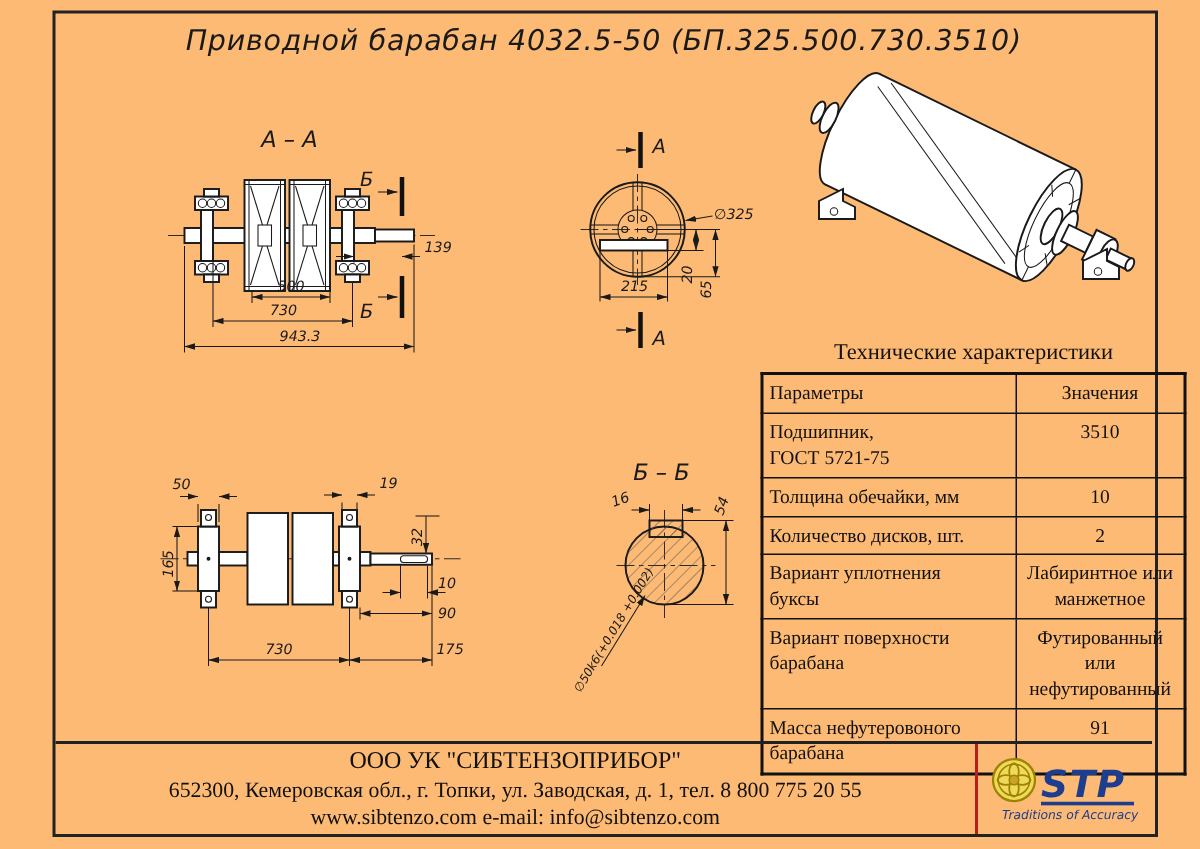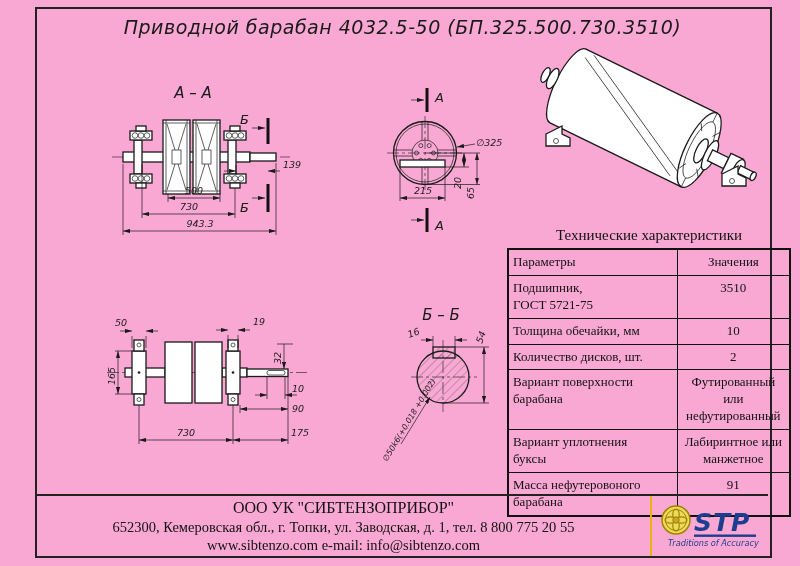--- a/index.html
+++ b/index.html
@@ -1,16 +1,16 @@
 <!DOCTYPE html>
 <html><head>
 <meta charset="utf-8">
 <style>
   html,body{margin:0;padding:0;background:#fff;}
-  .page{position:relative;width:800px;height:566px;background:#f9a8d4;overflow:hidden;
+  .page{position:relative;width:800px;height:566px;background:#fdba74;overflow:hidden;
         font-family:"Liberation Serif",serif;color:#111;}
   .frame{position:absolute;left:35px;top:7px;width:733px;height:547px;border:2px solid #222;}
   .title{position:absolute;left:37px;top:16px;width:731px;text-align:center;
          font:italic 19px "DejaVu Sans",sans-serif;letter-spacing:.5px;color:#1a1a1a;}
   svg.view{position:absolute;overflow:visible;}
   .ln{stroke:#1a1a1a;stroke-width:1.3;fill:none;}
   .wf{stroke:#1a1a1a;stroke-width:1.3;fill:#fff;}
   .tn{stroke:#1a1a1a;stroke-width:.7;fill:none;}
   .cl{stroke:#1a1a1a;stroke-width:.6;stroke-dasharray:12 3 3 3;fill:none;}
   .thk{stroke:#111;stroke-width:3;fill:none;}
@@ -30,21 +30,21 @@
   .tech th.p{ text-align:left;}
   .tech td.p{ text-align:left;vertical-align:top;}
   .tech td.v,.tech th.v{text-align:center;vertical-align:top;width:40%;}
   
   .footer{position:absolute;left:37px;top:494px;width:731px;height:60px;
           border-top:2px solid #222;display:flex;}
   .f-left{flex:1;display:flex;flex-direction:column;justify-content:center;
           text-align:center;line-height:1.25;}
   .f-line1{font-size:16px;}
   .f-line2,.f-line3{font-size:14.5px;}
-  .f-right{width:116px;border-left:2px solid #eab308;display:flex;align-items:center;justify-content:center;}
+  .f-right{width:116px;border-left:2px solid #b91c1c;display:flex;align-items:center;justify-content:center;}
 </style>
 </head>
 <body>
 
 <div class="page">
 
   <svg style="position:absolute;width:0;height:0" aria-hidden="true">
     <defs>
       <marker id="ah" viewBox="0 0 10 6" refX="10" refY="3" markerWidth="10" markerHeight="6" orient="auto-start-reverse">
           <path d="M0,0 L10,3 L0,6 z" fill="#1a1a1a"></path>
@@ -320,30 +320,30 @@
       </tr>
       <tr>
         <td class="p">Толщина обечайки, мм</td>
         <td class="v">10</td>
       </tr>
       <tr>
         <td class="p">Количество дисков, шт.</td>
         <td class="v">2</td>
       </tr>
       <tr>
+        <td class="p">Вариант уплотнения
+буксы</td>
+        <td class="v">Лабиринтное или
+манжетное</td>
+      </tr>
+      <tr>
         <td class="p">Вариант поверхности
 барабана</td>
         <td class="v">Футированный или
 нефутированный</td>
-      </tr>
-      <tr>
-        <td class="p">Вариант уплотнения
-буксы</td>
-        <td class="v">Лабиринтное или
-манжетное</td>
       </tr>
       <tr>
         <td class="p">Масса нефутеровоного
 барабана</td>
         <td class="v">91</td>
       </tr>
     </tbody>
       </table>
   </div>
 

